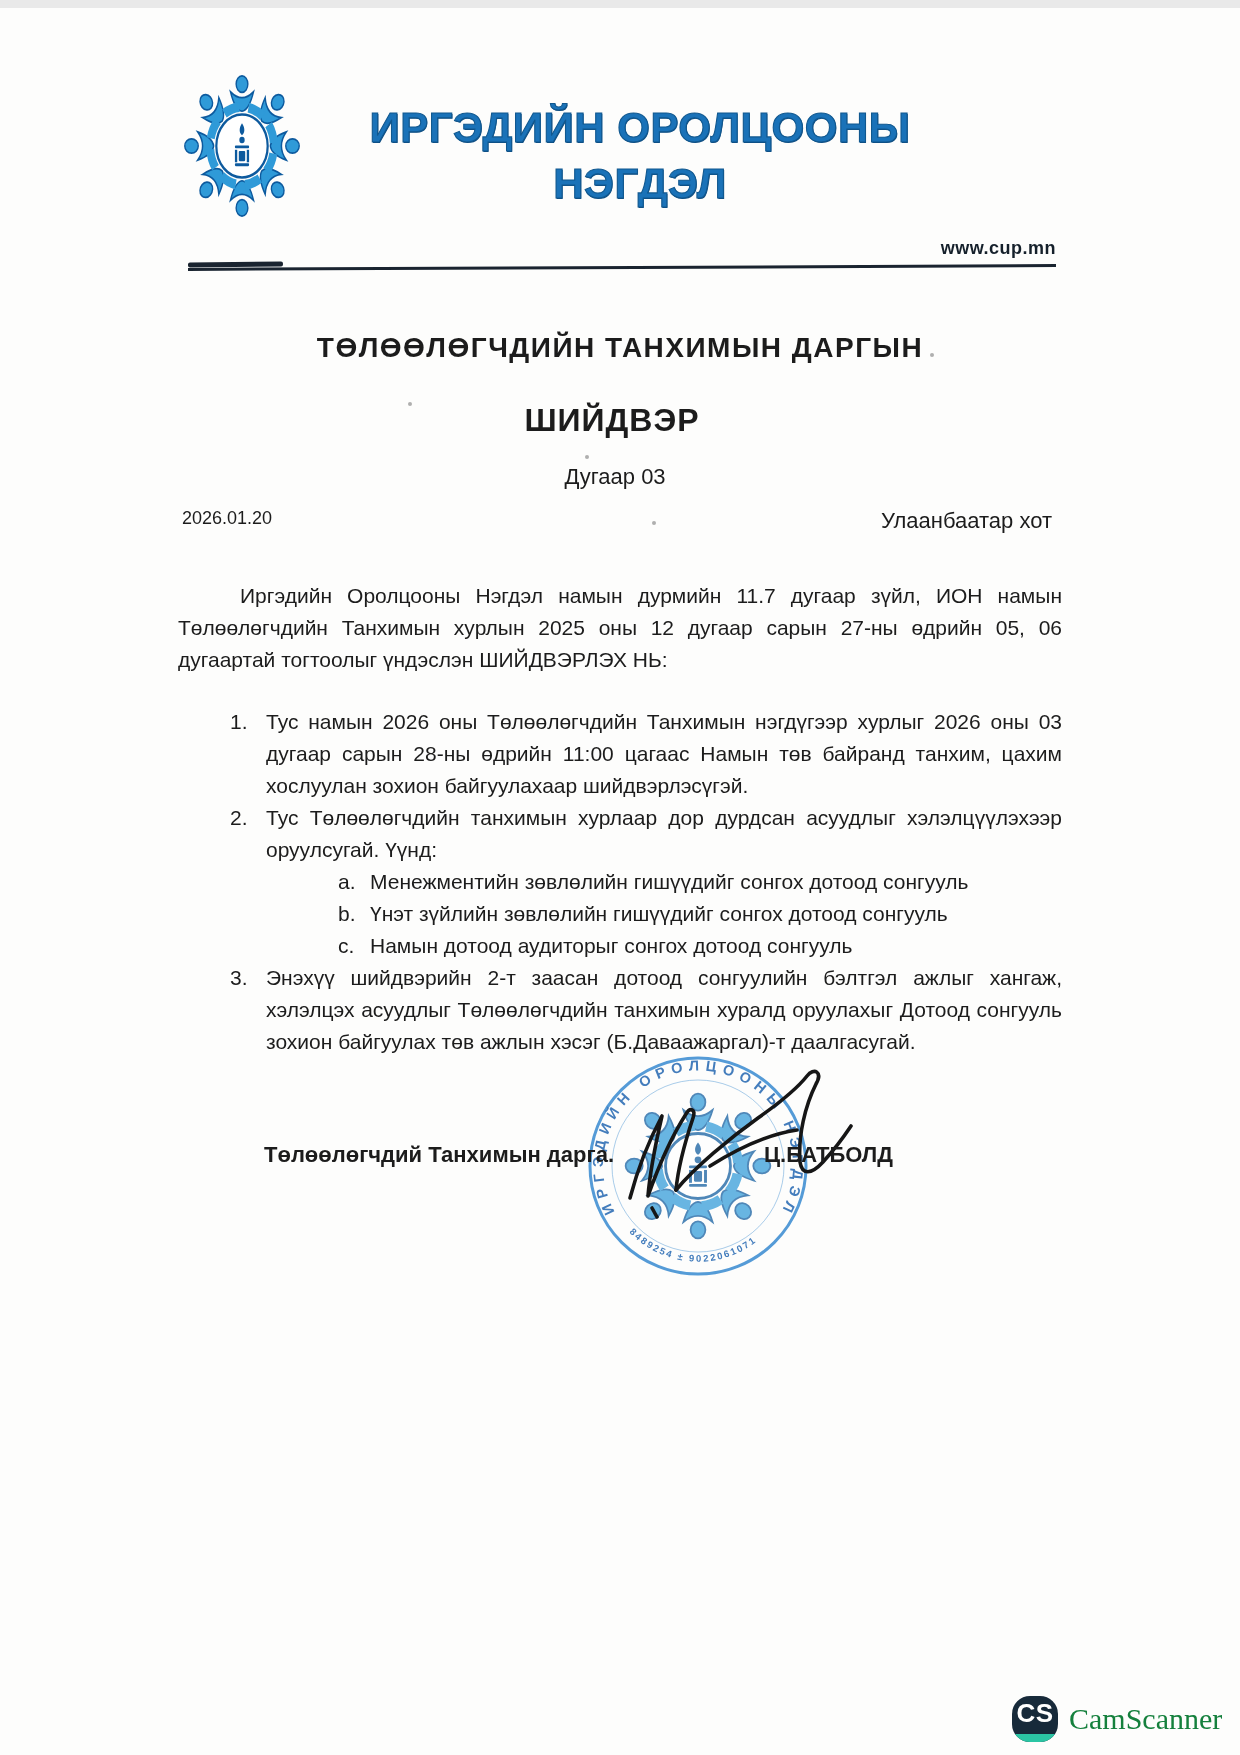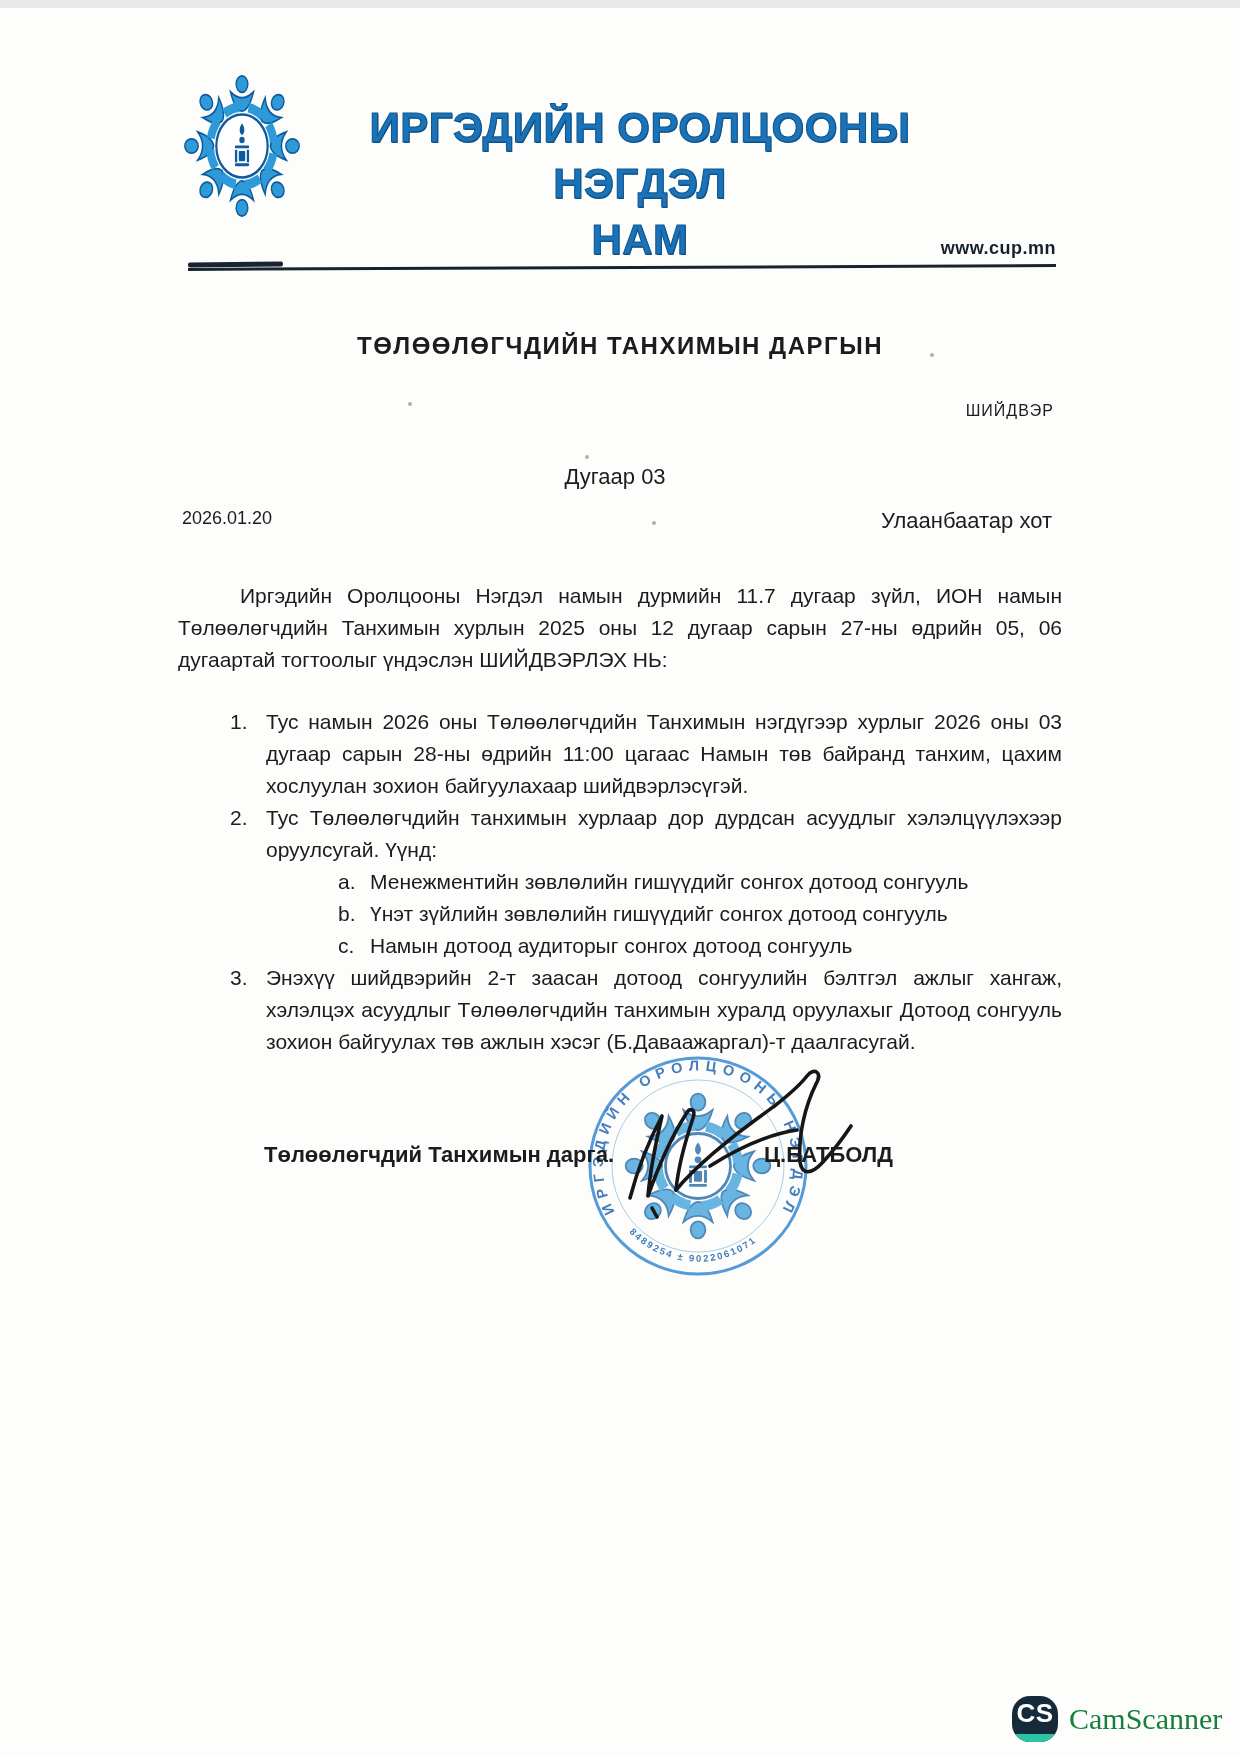--- a/index.html
+++ b/index.html
@@ -11,23 +11,23 @@
   .party-name{position:absolute;left:290px;top:92px;width:700px;text-align:center;
     color:#1a72b8;font-weight:bold;font-size:42px;line-height:56px;letter-spacing:.5px;
     -webkit-text-stroke:1.1px #11588f;text-shadow:.6px .8px 0 #0e4a7e;}
   .website{position:absolute;left:880px;top:230px;width:176px;text-align:right;
     font-size:18px;font-weight:bold;color:#15202b;letter-spacing:.5px;}
   .rule{position:absolute;left:188px;top:258px;width:868px;height:3px;background:#1a2430;transform:rotate(-.25deg);}
   .rule-wedge{position:absolute;left:188px;top:254px;width:95px;height:5px;background:#1a2430;border-radius:2px;transform:rotate(-.6deg);}
 
   
   .doc-title1{position:absolute;left:170px;top:324px;width:900px;text-align:center;
-    font-size:24px;font-weight:bold;letter-spacing:1.5px;}
-  .doc-title2{position:absolute;left:170px;top:394px;width:884px;text-align:right;
-    font-size:16px;font-weight:normal;letter-spacing:1px;}
+    font-size:28px;font-weight:bold;letter-spacing:1.5px;}
+  .doc-title2{position:absolute;left:170px;top:394px;width:884px;text-align:center;
+    font-size:32px;font-weight:bold;letter-spacing:1px;}
   .doc-number{position:absolute;left:170px;top:456px;width:890px;text-align:center;font-size:22px;}
   .doc-date{position:absolute;left:182px;top:500px;font-size:18px;text-align:right;}
   .doc-city{position:absolute;right:188px;top:500px;font-size:22px;}
 
   
   .preamble{position:absolute;left:178px;top:572px;width:884px;font-size:21px;line-height:32px;
     text-align:justify;text-align-last:left;text-indent:62px;}
   .list{position:absolute;left:178px;top:698px;width:884px;font-size:21px;line-height:32px;}
   .li{position:relative;padding-left:88px;text-align:justify;text-align-last:left;}
   .li .num{position:absolute;left:52px;top:0;}
@@ -113,21 +113,20 @@
 </svg>
 
 <div class="page">
 
   <svg class="logo" viewBox="-70 -70 140 140" preserveAspectRatio="none">
     <use href="#emblem"></use>
   </svg>
 
   <div class="party-name">
     <div>ИРГЭДИЙН ОРОЛЦООНЫ НЭГДЭЛ</div>
-    <div>НАМ</div>
   </div>
 
   <div class="website">www.cup.mn</div>
   <div class="rule-wedge"></div>
   <div class="rule"></div>
 
   <div class="doc-title1">ТӨЛӨӨЛӨГЧДИЙН ТАНХИМЫН ДАРГЫН</div>
   <div class="doc-title2">ШИЙДВЭР</div>
   <div class="doc-number">Дугаар 03</div>
   <div class="doc-date">2026.01.20</div>

